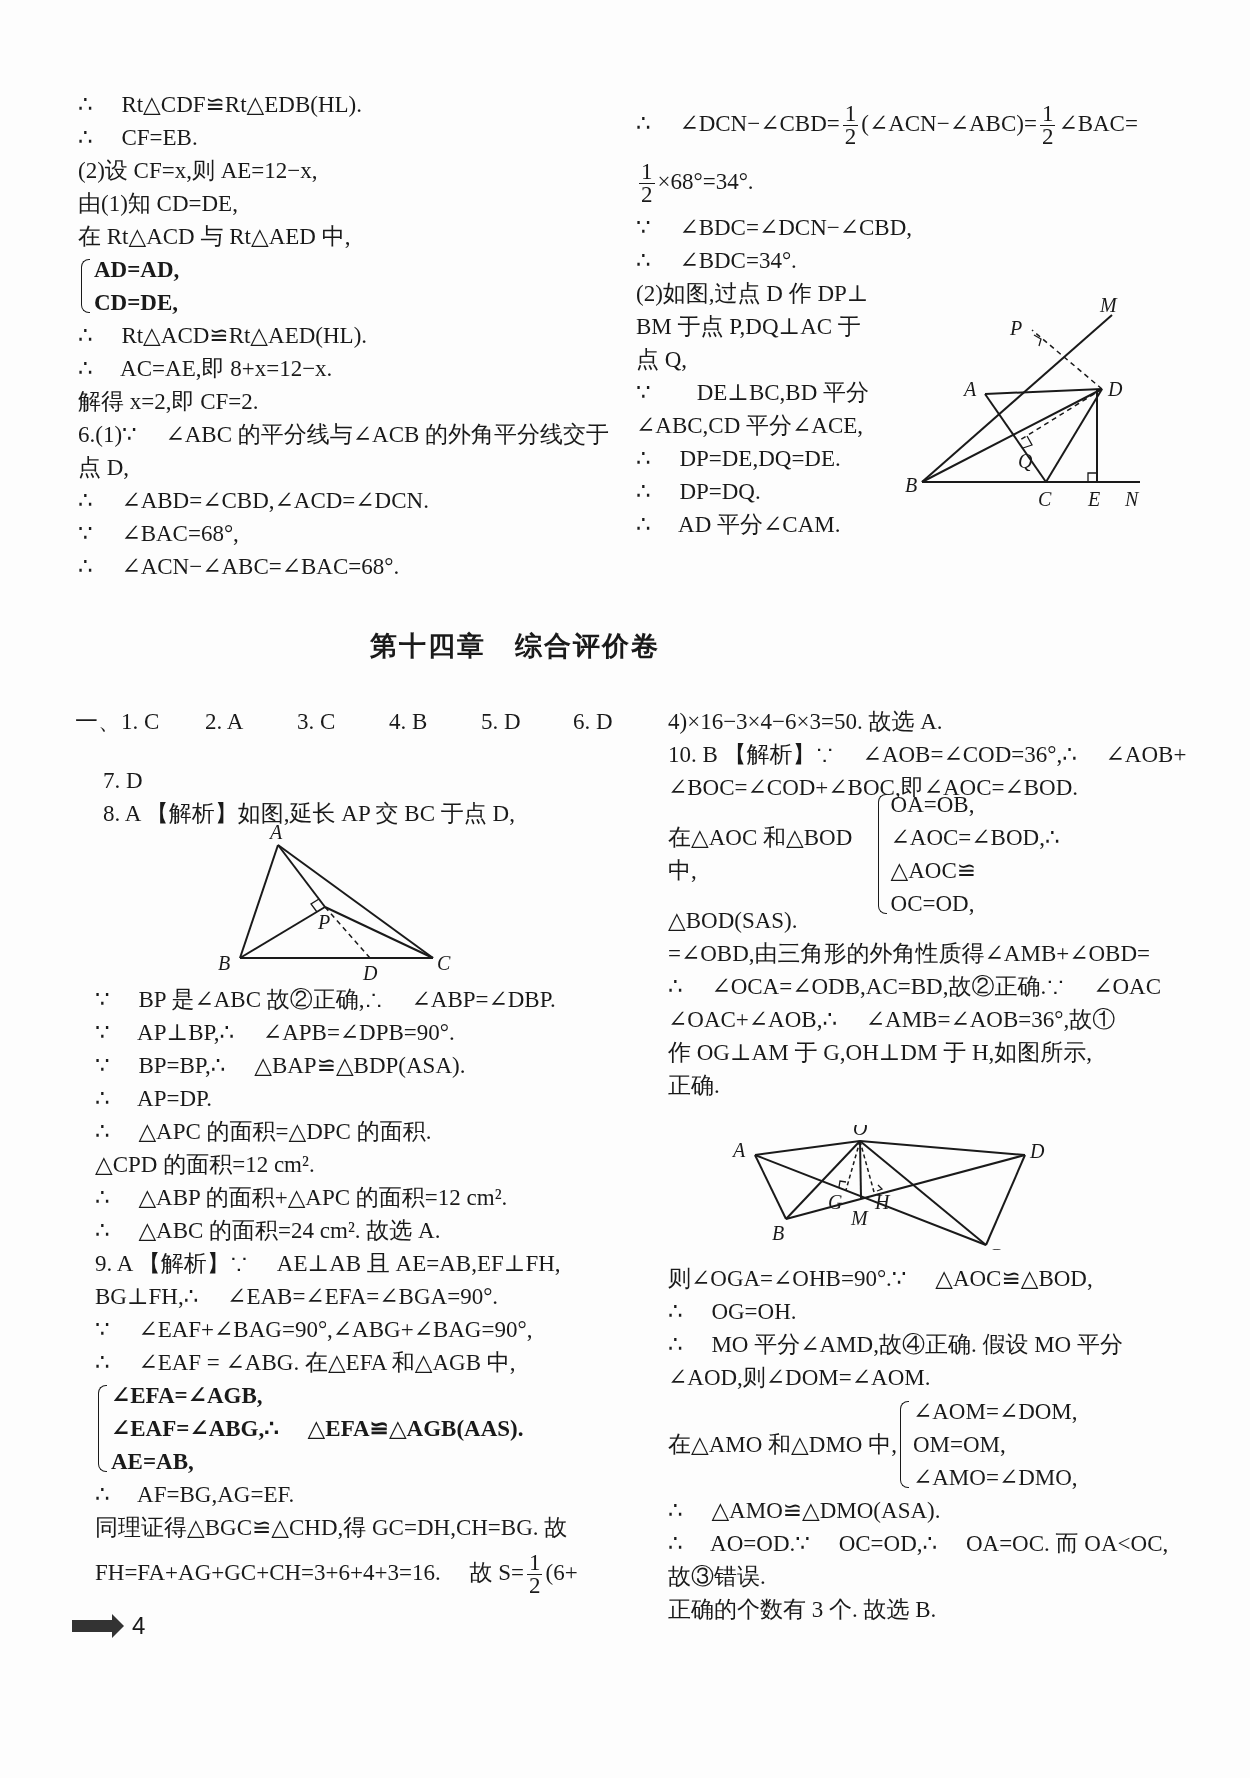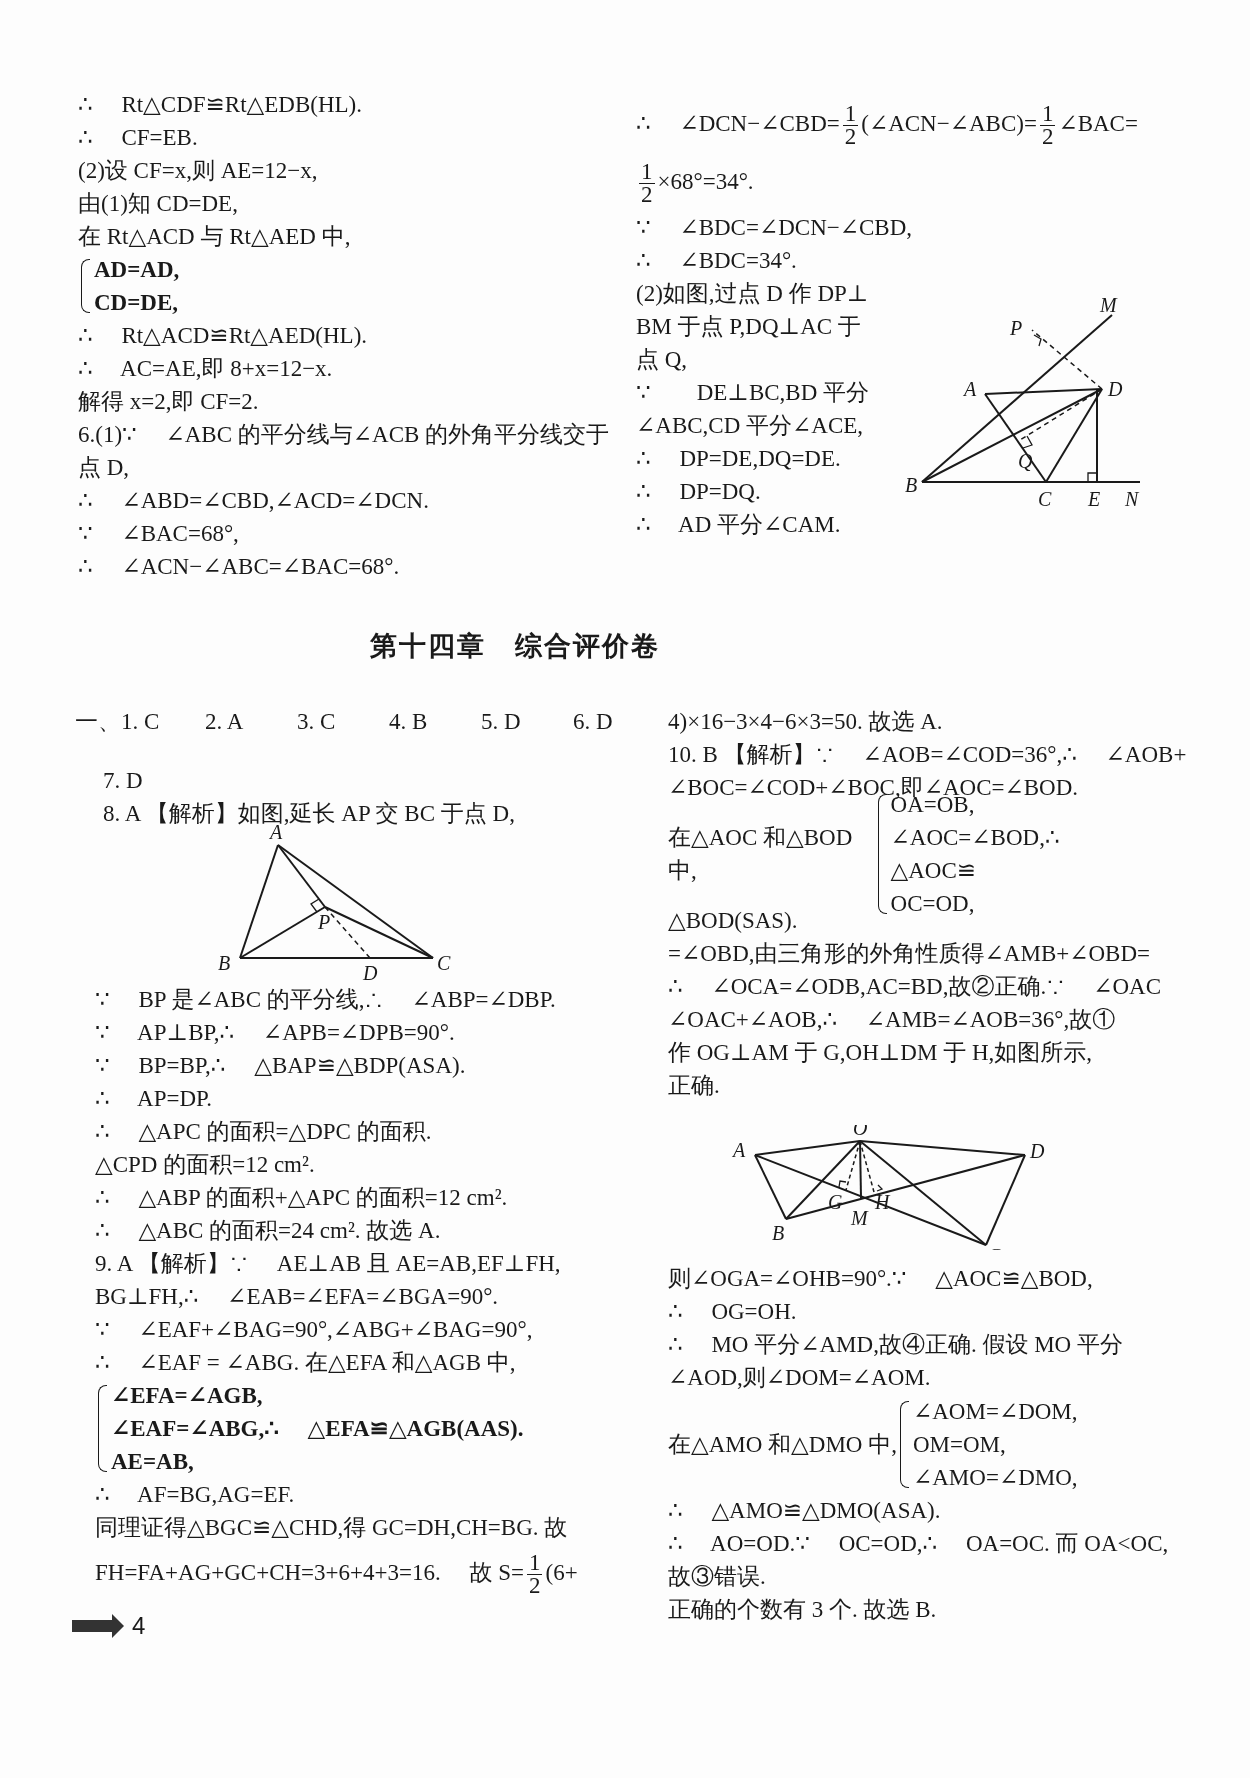--- a/index.html
+++ b/index.html
@@ -129,21 +129,21 @@
   <line x1="110" y1="92" x2="155" y2="143" stroke="#1a1a1a" stroke-width="1.5" stroke-dasharray="5,4"></line>
   <polyline points="104,84 96,89 102,97" fill="none" stroke="#1a1a1a" stroke-width="1.3"></polyline>
   <text x="55" y="24">A</text>
   <text x="103" y="114">P</text>
   <text x="3" y="155">B</text>
   <text x="148" y="165">D</text>
   <text x="222" y="155">C</text>
 </svg>
 
 <div class="col" style="left:95px; top:983px; width:510px;">
-  <div class="line">∵　 BP 是∠ABC 的平分线,∴　 ∠ABP=∠DBP.</div>
+  <div class="line">∵　 BP 是∠ABC 故②正确,∴　 ∠ABP=∠DBP.</div>
   <div class="line">∵　 AP⊥BP,∴　 ∠APB=∠DPB=90°.</div>
   <div class="line">∵　 BP=BP,∴　 △BAP≌△BDP(ASA).</div>
   <div class="line">∴　 AP=DP.</div>
   <div class="line">∴　 △APC 的面积=△DPC 的面积.</div>
   <div class="line">△CPD 的面积=12 cm².</div>
   <div class="line">∴　 △ABP 的面积+△APC 的面积=12 cm².</div>
   <div class="line">∴　 △ABC 的面积=24 cm². 故选 A.</div>
   <div class="line">9. A 【解析】∵　 AE⊥AB 且 AE=AB,EF⊥FH,</div>
   <div class="line">BG⊥FH,∴　 ∠EAB=∠EFA=∠BGA=90°.</div>
   <div class="line">∵　 ∠EAF+∠BAG=90°,∠ABG+∠BAG=90°,</div>

